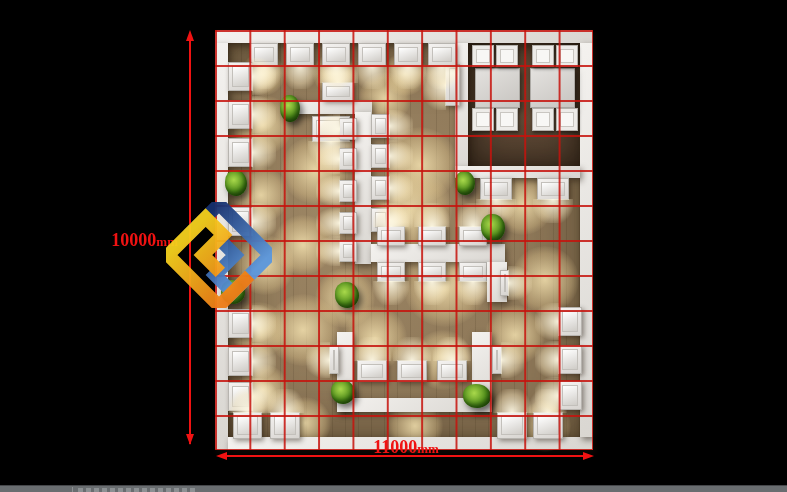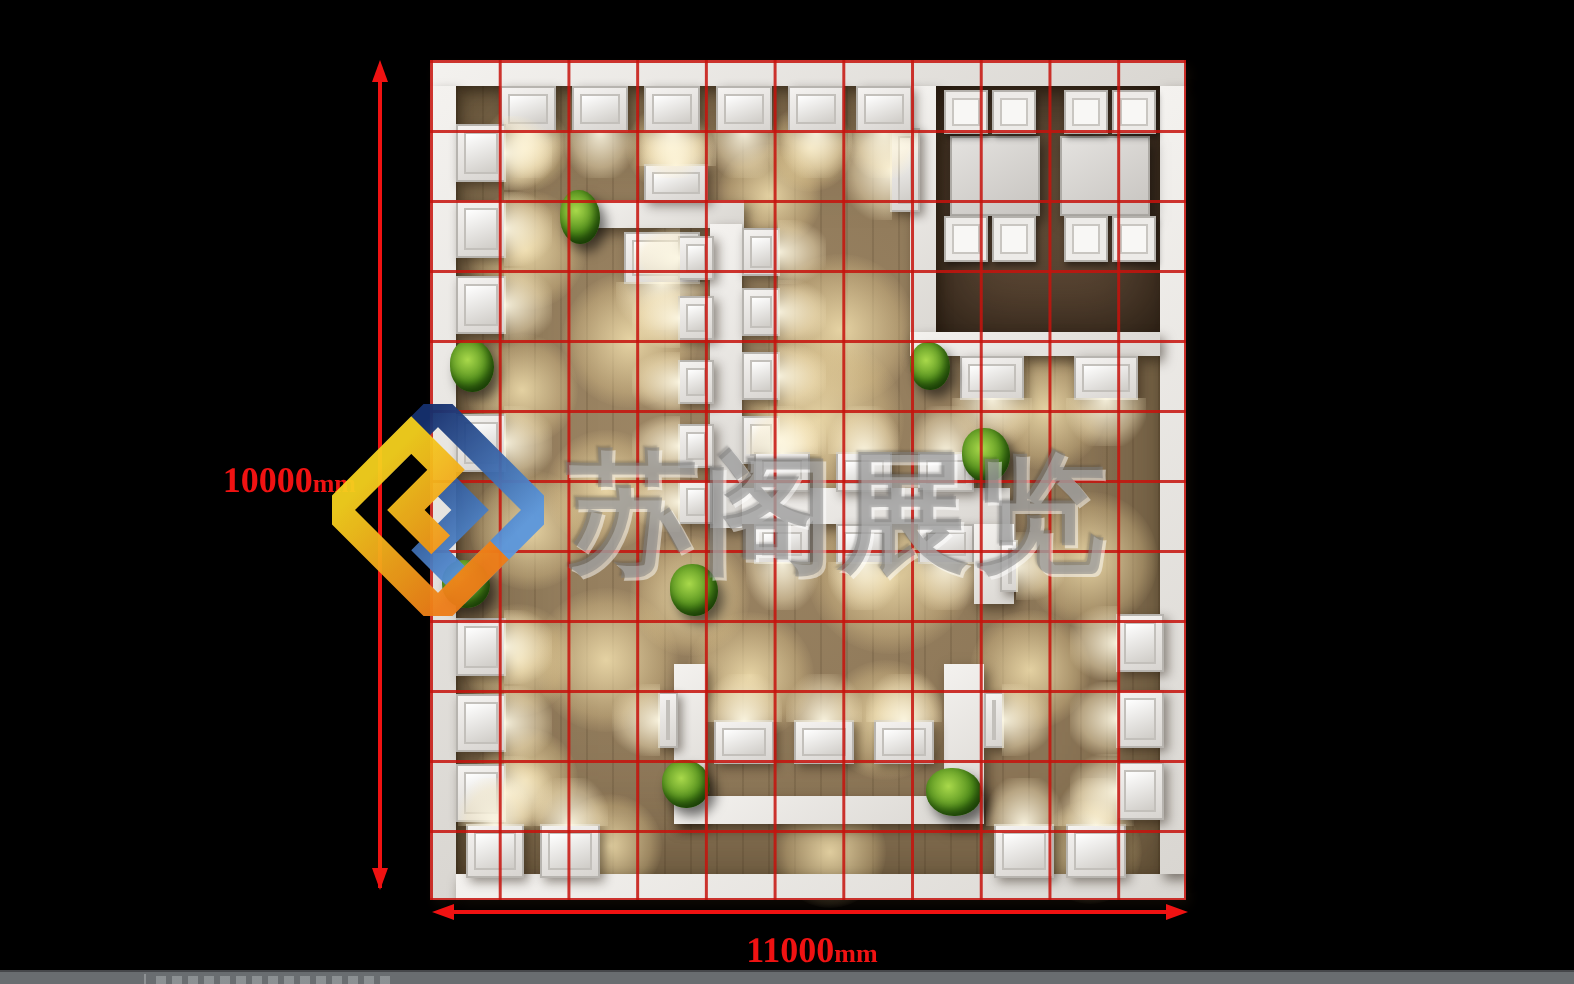--- a/index.html
+++ b/index.html
@@ -197,25 +197,24 @@
   <div class="dim" style="left:189px;top:33px;width:2px;height:411px;"></div>
   <div class="arr up" style="left:185.5px;top:30px;"></div>
   <div class="arr down" style="left:185.5px;top:434px;"></div>
   <div class="dim-label" style="left:106px;top:231px;width:72px;text-align:right;">
     <span>10000</span><span class="unit">mm</span>
   </div>
 
   <div class="dim" style="left:219px;top:455px;width:372px;height:2px;"></div>
   <div class="arr lft" style="left:216px;top:451.5px;"></div>
   <div class="arr rgt" style="left:583px;top:451.5px;"></div>
-  <div class="dim-label" style="left:356px;top:466px;width:100px;text-align:center;">
+  <div class="dim-label" style="left:356px;top:438px;width:100px;text-align:center;">
     <span>11000</span><span class="unit">mm</span>
   </div>
 
-  <div class="wm-cn">苏阁展览</div>
   <svg class="logo" width="106" height="106" viewBox="-56 -56 112 112">
     <defs>
       <linearGradient id="gb" gradientUnits="userSpaceOnUse" x1="-38" y1="0" x2="38" y2="0">
         <stop offset="0" stop-color="var(--logo-blue-dark)"></stop>
         <stop offset="1" stop-color="var(--logo-blue-light)"></stop>
       </linearGradient>
       <linearGradient id="gy" gradientUnits="userSpaceOnUse" x1="-38" y1="0" x2="38" y2="0">
         <stop offset="0" stop-color="var(--logo-yellow)"></stop>
         <stop offset="1" stop-color="var(--logo-orange)"></stop>
       </linearGradient>

